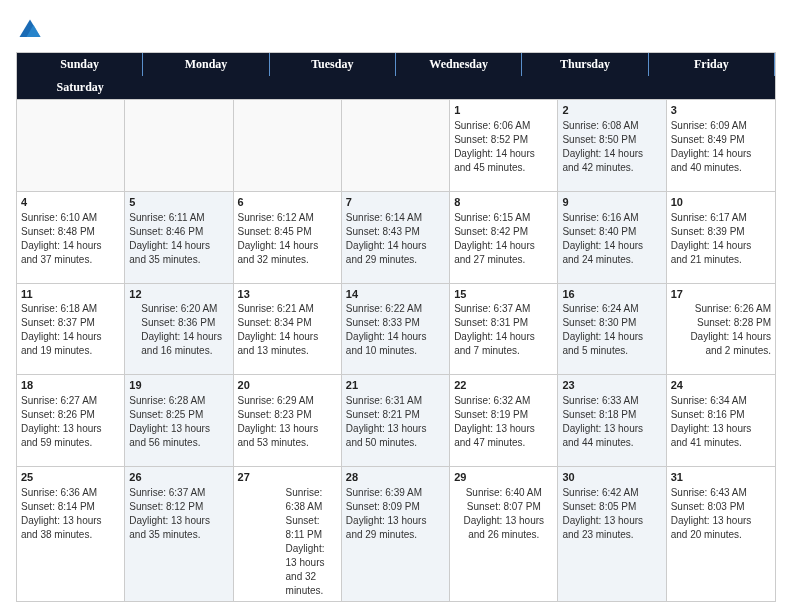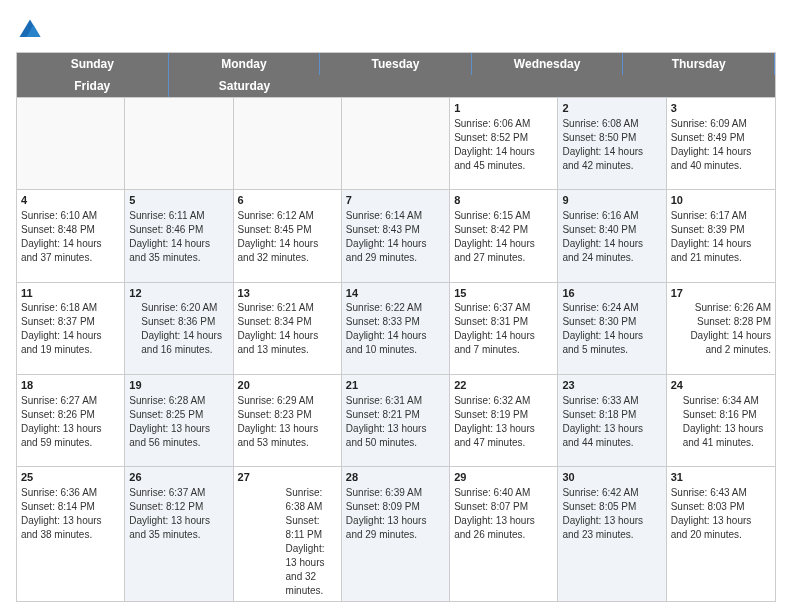--- a/index.html
+++ b/index.html
@@ -55,22 +55,23 @@
       color: #444;
     }
     .calendar {
       flex: 1;
       display: flex;
       flex-direction: column;
       border: 1px solid #ccc;
     }
     .cal-header {
       display: grid;
-      grid-template-columns: repeat(5, 1fr);
-      background: #737373;
+      grid-template-columns: repeat(6, 1fr);
+      background: #0f172a;
+      font-family: Liberation Serif, serif;
     }
     .cal-header-cell {
       color: #fff;
       font-size: 12px;
       font-weight: bold;
       text-align: center;
       padding: 4px 2px;
       border-right: 1px solid #5a90cc;
     }
     .cal-header-cell:last-child { border-right: none; }
@@ -308,21 +309,21 @@
           </div>
           <div class="cal-cell shaded">
             <span class="day-num">23</span>
             <div class="cell-text" style="white-space: pre-line;">Sunrise: 6:33 AM
 Sunset: 8:18 PM
 Daylight: 13 hours
 and 44 minutes.</div>
           </div>
           <div class="cal-cell">
             <span class="day-num">24</span>
-            <div class="cell-text" style="white-space: pre-line; margin-left: 12px;">Sunrise: 6:34 AM
+            <div class="cell-text" style="white-space: pre-line;">Sunrise: 6:34 AM
 Sunset: 8:16 PM
 Daylight: 13 hours
 and 41 minutes.</div>
           </div>
         </div>
         <div class="cal-row">
           <div class="cal-cell">
             <span class="day-num">25</span>
             <div class="cell-text" style="white-space: pre-line;">Sunrise: 6:36 AM
 Sunset: 8:14 PM
@@ -345,21 +346,21 @@
           </div>
           <div class="cal-cell shaded">
             <span class="day-num">28</span>
             <div class="cell-text" style="white-space: pre-line;">Sunrise: 6:39 AM
 Sunset: 8:09 PM
 Daylight: 13 hours
 and 29 minutes.</div>
           </div>
           <div class="cal-cell">
             <span class="day-num">29</span>
-            <div class="cell-text" style="white-space: pre-line;">Sunrise: 6:40 AM
+            <div class="cell-text" style="white-space: pre-line; text-align: center;">Sunrise: 6:40 AM
 Sunset: 8:07 PM
 Daylight: 13 hours
 and 26 minutes.</div>
           </div>
           <div class="cal-cell shaded">
             <span class="day-num">30</span>
             <div class="cell-text" style="white-space: pre-line;">Sunrise: 6:42 AM
 Sunset: 8:05 PM
 Daylight: 13 hours
 and 23 minutes.</div>

